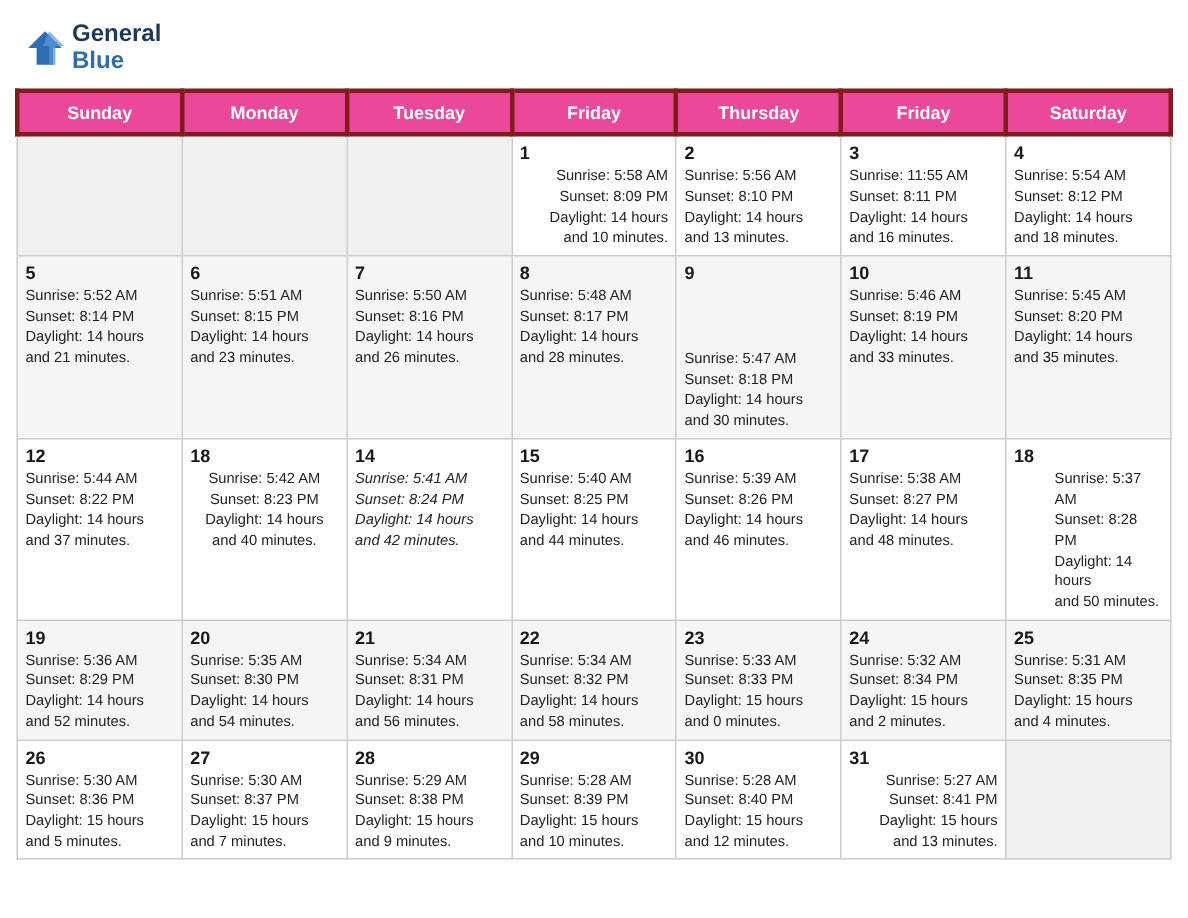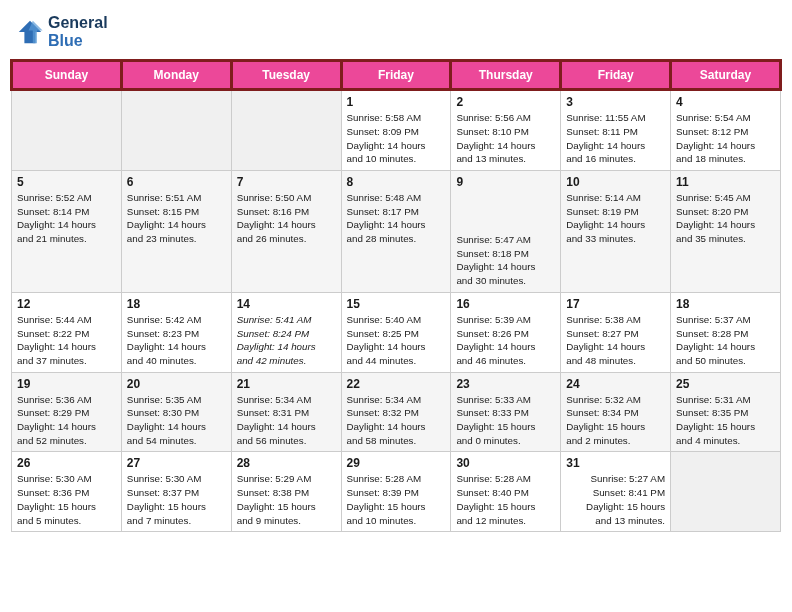--- a/index.html
+++ b/index.html
@@ -112,21 +112,21 @@
         <th>Saturday</th>
       </tr>
   </thead>
   <tbody id="calendar-body">
   <tr>
         <td class="empty-cell"></td>
         <td class="empty-cell"></td>
         <td class="empty-cell"></td>
         <td>
           <div class="day-num">1</div>
-          <div class="day-info" style="white-space: pre-line;">Sunrise: 5:58 AM
+          <div class="day-info" style="white-space: pre-line; text-align: right;">Sunrise: 5:58 AM
 Sunset: 8:09 PM
 Daylight: 14 hours
 and 10 minutes.</div>
         </td>
         <td>
           <div class="day-num">2</div>
           <div class="day-info" style="white-space: pre-line;">Sunrise: 5:56 AM
 Sunset: 8:10 PM
 Daylight: 14 hours
 and 13 minutes.</div>
@@ -177,21 +177,21 @@
         </td>
         <td>
           <div class="day-num">9</div>
           <div class="day-info" style="white-space: pre-line; margin-top: 44px;">Sunrise: 5:47 AM
 Sunset: 8:18 PM
 Daylight: 14 hours
 and 30 minutes.</div>
         </td>
         <td>
           <div class="day-num">10</div>
-          <div class="day-info" style="white-space: pre-line;">Sunrise: 5:14 AM
+          <div class="day-info" style="white-space: pre-line;">Sunrise: 5:46 AM
 Sunset: 8:19 PM
 Daylight: 14 hours
 and 33 minutes.</div>
         </td>
         <td>
           <div class="day-num">11</div>
           <div class="day-info" style="white-space: pre-line;">Sunrise: 5:45 AM
 Sunset: 8:20 PM
 Daylight: 14 hours
 and 35 minutes.</div>
@@ -200,21 +200,21 @@
       <tr>
         <td>
           <div class="day-num">12</div>
           <div class="day-info" style="white-space: pre-line;">Sunrise: 5:44 AM
 Sunset: 8:22 PM
 Daylight: 14 hours
 and 37 minutes.</div>
         </td>
         <td>
           <div class="day-num">18</div>
-          <div class="day-info" style="white-space: pre-line;">Sunrise: 5:42 AM
+          <div class="day-info" style="white-space: pre-line; text-align: center;">Sunrise: 5:42 AM
 Sunset: 8:23 PM
 Daylight: 14 hours
 and 40 minutes.</div>
         </td>
         <td>
           <div class="day-num">14</div>
           <div class="day-info" style="white-space: pre-line; font-style: italic;">Sunrise: 5:41 AM
 Sunset: 8:24 PM
 Daylight: 14 hours
 and 42 minutes.</div>
@@ -235,21 +235,21 @@
         </td>
         <td>
           <div class="day-num">17</div>
           <div class="day-info" style="white-space: pre-line;">Sunrise: 5:38 AM
 Sunset: 8:27 PM
 Daylight: 14 hours
 and 48 minutes.</div>
         </td>
         <td>
           <div class="day-num">18</div>
-          <div class="day-info" style="white-space: pre-line;">Sunrise: 5:37 AM
+          <div class="day-info" style="white-space: pre-line; margin-left: 27px;">Sunrise: 5:37 AM
 Sunset: 8:28 PM
 Daylight: 14 hours
 and 50 minutes.</div>
         </td>
       </tr>
       <tr>
         <td>
           <div class="day-num">19</div>
           <div class="day-info" style="white-space: pre-line;">Sunrise: 5:36 AM
 Sunset: 8:29 PM

